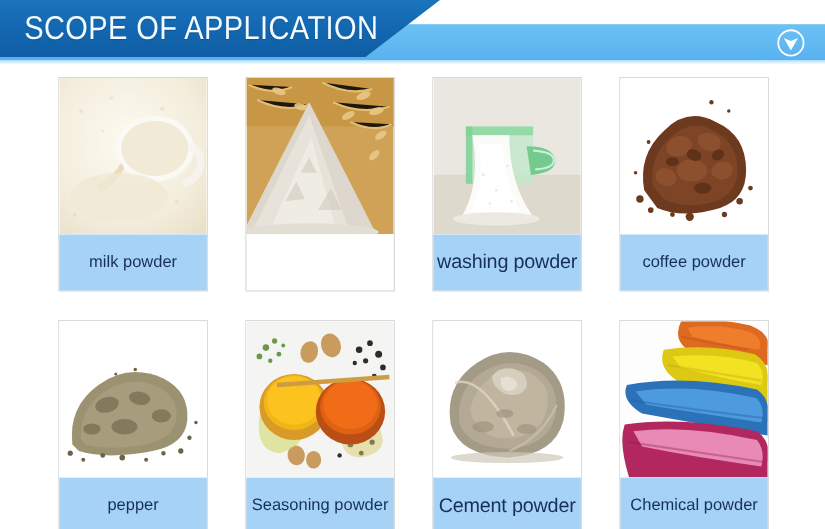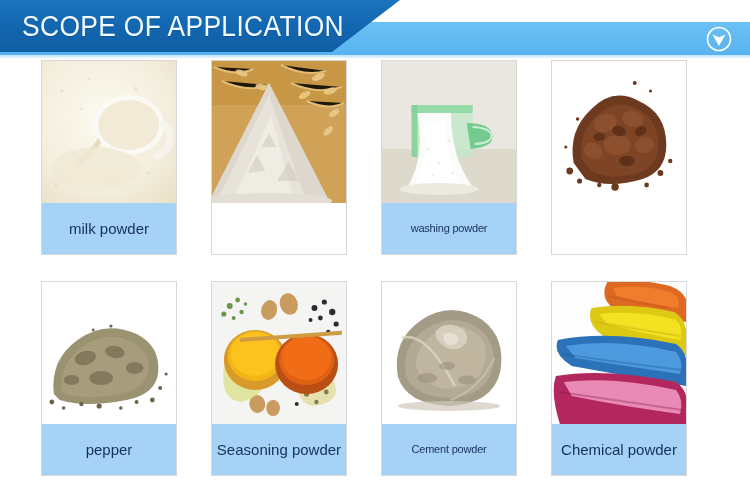--- a/index.html
+++ b/index.html
@@ -51,23 +51,23 @@
   .logo-badge{
     position:absolute;
     right:18px;top:26px;
     width:26px;height:26px;
   }
   .logo-badge svg{display:block;}
 
   
   .grid{
     position:absolute;
-    left:0;top:52px;
+    left:0;top:62px;
     width:750px;height:419px;
-    padding:8px 0 0 0;
+    padding:8px 0 0 12px;
     box-sizing:border-box;
   }
   .row{
     display:flex;
     justify-content:flex-start;
     height:200px;
     margin-left:41px;
   }
   .row.row-2{margin-top:21px;}
 
@@ -101,21 +101,21 @@
     align-items:center;
     justify-content:center;
     text-align:center;
     font-size:15px;
     line-height:19px;
     font-family:"Liberation Sans", sans-serif;
     white-space:nowrap;
     overflow:visible;
   }
   .card-label.wrap{white-space:normal;}
-  .card-label.tight{font-size:11px;letter-spacing:-.2px;}
+  .card-label.tight{font-size:18px;letter-spacing:-.2px;}
 </style>
 </head>
 <body>
 
 <div class="header">
   <div class="header-lightbar"></div>
   <div class="header-darkshape"></div>
   <div class="header-title">SCOPE OF APPLICATION</div>
   <div class="header-underline"></div>
   <div class="logo-badge">
@@ -251,20 +251,21 @@
               <circle cx="64" cy="126" r="3.8"></circle>
               <circle cx="48" cy="124" r="2.2"></circle>
             <circle cx="96" cy="124" r="2.4"></circle>
               <circle cx="84" cy="22" r="2"></circle>
               <circle cx="100" cy="30" r="1.6"></circle>
             <circle cx="26" cy="58" r="1.8"></circle>
               <circle cx="14" cy="86" r="1.6"></circle>
           </g>
         </svg>
       </div>
+      <div class="card-label">coffee powder</div>
     </div>
 
   </div>
 
   <div class="row row-2">
 
     <div class="card">
       <div class="card-media">
         <svg viewBox="0 0 136 142" preserveAspectRatio="none" xmlns="http://www.w3.org/2000/svg">
           <rect width="136" height="142" fill="#ffffff"></rect>

